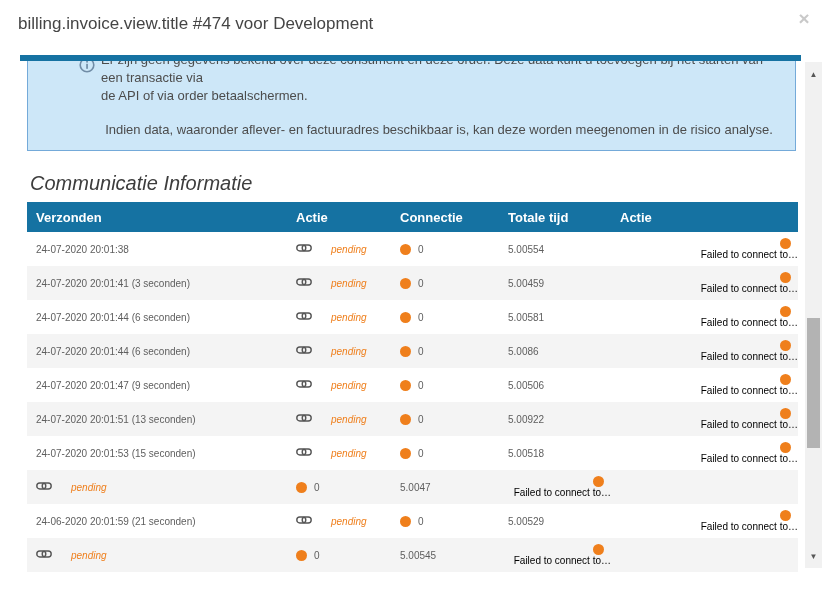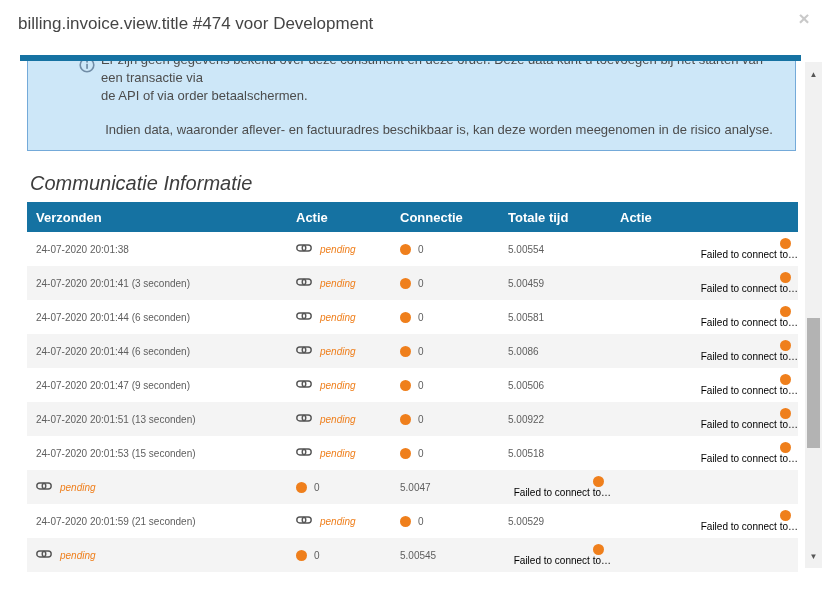--- a/index.html
+++ b/index.html
@@ -49,21 +49,21 @@
   
   .table{margin-left:7px;width:771px;}
   .t-head,.t-row{
     display:grid;grid-template-columns:260px 104px 108px 112px 1fr;align-items:center;
   }
   .t-head{background:var(--blue);color:#fff;font-weight:bold;font-size:13px;height:30px;}
   .t-head .cell{padding-left:9px;}
   .t-row{height:34px;font-size:10px;color:#5e5e5e;background:#fff;}
   .t-row.alt{background:#f4f4f4;}
   .t-row .cell{padding-left:9px;white-space:nowrap;overflow:hidden;}
-  .cell-actie{display:flex;align-items:center;gap:8px;cursor:pointer;}
+  .cell-actie{display:flex;align-items:center;gap:19px;cursor:pointer;}
   .pending{color:var(--orange);font-style:italic;}
   .dot{
     display:inline-block;width:11px;height:11px;border-radius:50%;
     background:var(--orange);margin-right:7px;vertical-align:-1px;flex:none;
   }
   .cell-conn{display:flex;align-items:center;}
   .cell-data{display:flex;align-items:flex-end;color:#000000;flex-direction:column;}
   
   .sb-track{
     position:absolute;left:805px;top:62px;width:17px;height:506px;background:#f1f1f1;
@@ -281,21 +281,21 @@
       <span>0</span>
     </div>
     <div class="cell">5.0047</div>
     <div class="cell cell-data">
       <span class="dot"></span>
       <span>Failed to connect to…</span>
     </div>
   </div>
 
   <div class="t-row">
-    <div class="cell">24-07-2020 20:01:59 (21 seconden)</div>
+    <div class="cell">24-06-2020 20:01:59 (21 seconden)</div>
     <div class="cell cell-actie">
       <span>
         <svg width="16" height="10" viewBox="0 0 16 10">
           <rect x="0.8" y="2" width="9" height="6" rx="3" fill="none" stroke="#555" stroke-width="1.4"></rect>
           <rect x="6.2" y="2" width="9" height="6" rx="3" fill="none" stroke="#555" stroke-width="1.4"></rect>
         </svg>
       </span>
       <span class="pending">pending</span>
     </div>
     <div class="cell cell-conn">

